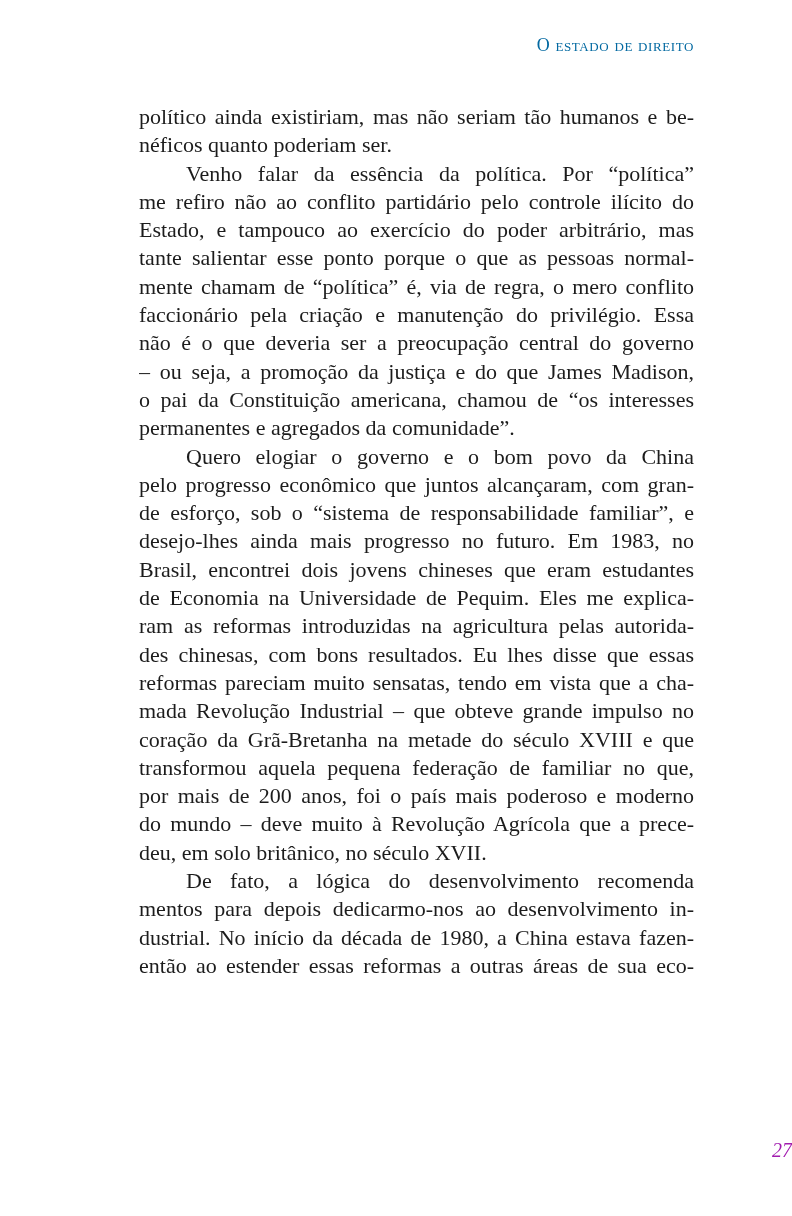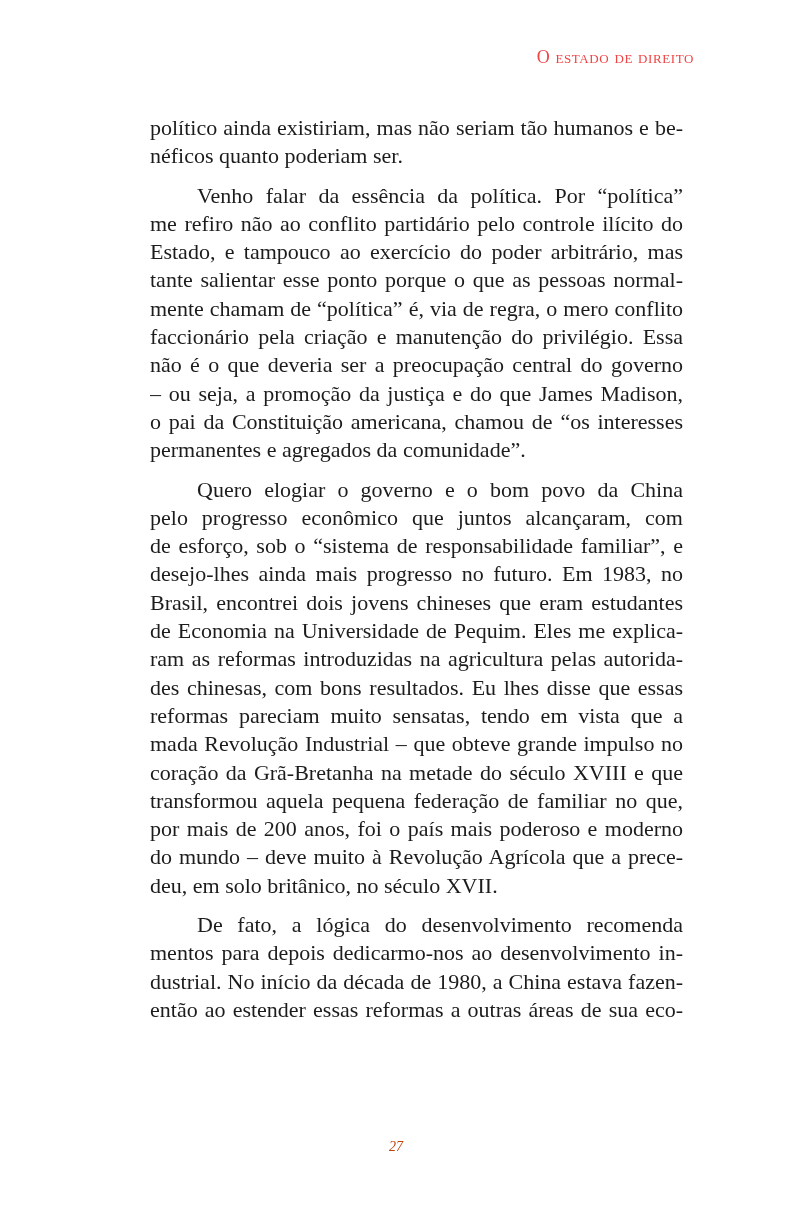--- a/index.html
+++ b/index.html
@@ -11,63 +11,63 @@
     position: relative;
     width: 792px;
     height: 1216px;
     background: #ffffff;
     overflow: hidden;
     font-family: "Liberation Serif", "DejaVu Serif", serif;
     color: #1c1c1c;
   }
   .running-head {
     position: absolute;
-    top: 47px;
+    top: 35px;
     right: 98px;
     font-size: 18px;
     font-variant: small-caps;
     letter-spacing: 0.6px;
     white-space: nowrap;
-    color: #ef4444;
+    color: #0369a1;
     margin-left: 26px;
   }
   .body-text {
     position: absolute;
     left: 139px;
     top: 103px;
     width: 555px;
     font-size: 22px;
     line-height: 28.3px;
   }
   .paragraph {
-    margin: 11px;
+    margin: 0;
     padding: 0;
   }
   .line {
     height: 28.3px;
     line-height: 28.3px;
     text-align: justify;
     text-align-last: justify;
     overflow: hidden;
   }
   .line.last {
     text-align-last: left;
   }
   .line.indent {
     text-indent: 47px;
   }
   .folio {
     position: absolute;
     top: 1139px;
     left: 0;
     width: 100%;
-    text-align: center;
+    text-align: right;
     font-style: italic;
-    font-size: 14px;
-    color: #c2410c;
+    font-size: 20px;
+    color: #a21caf;
   }
 </style>
 </head>
 <body>
 
 <div class="page">
 
   <div class="running-head">O estado de direito</div>
 
   <div class="body-text">

